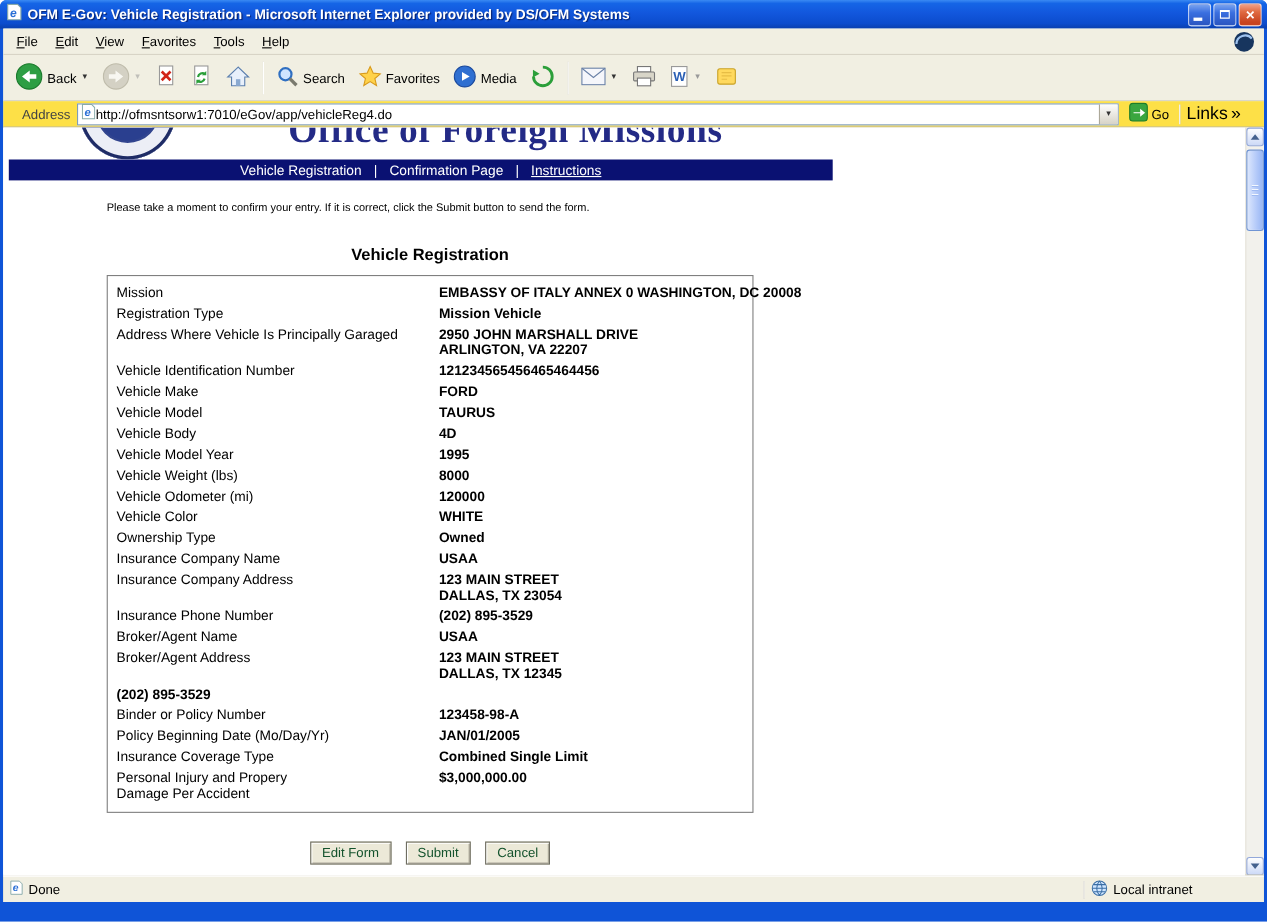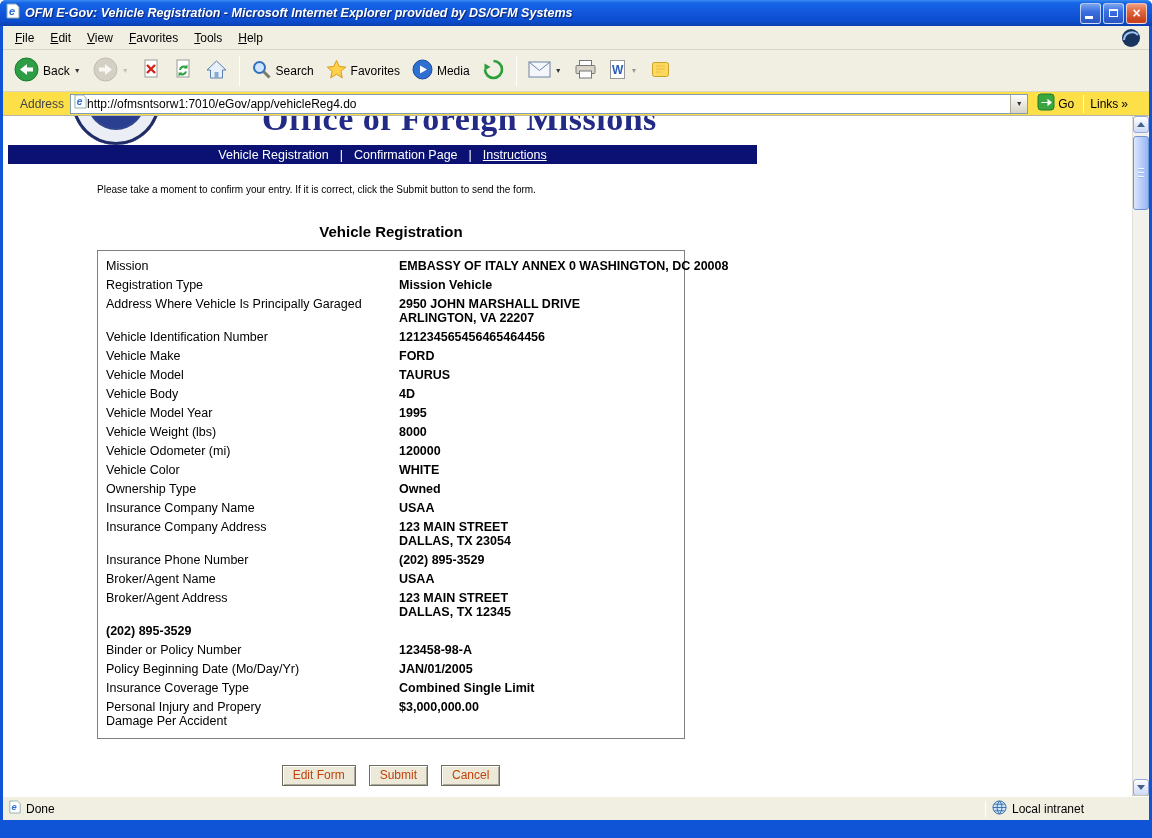--- a/index.html
+++ b/index.html
@@ -3,21 +3,21 @@
 <meta charset="utf-8">
 <style>
   * { margin:0; padding:0; box-sizing:border-box; }
   html,body { width:1152px; height:838px; font-family:"Liberation Sans", sans-serif; background:#fff; }
   .window { width:1152px; height:838px; background:#0f54d7; display:flex; flex-direction:column; border-radius:6px 6px 0 0; overflow:hidden; }
 
   
   .titlebar { height:26px; flex:none; display:flex; align-items:center; padding:0 5px 0 6px; gap:5px;
     background:linear-gradient(180deg,#3a8af3 0%,#1565e6 12%,#1257dd 45%,#0c4ccd 82%,#0a3fae 100%); }
   .title-text { color:#fff; font-size:12.5px; font-weight:bold; text-shadow:1px 1px 1px rgba(0,0,40,.6);
-    flex:1; white-space:nowrap; overflow:hidden;font-style:italic; }
+    flex:1; white-space:nowrap; overflow:hidden; }
   .winbtns { display:flex; gap:2px; }
   .winbtn { width:21px; height:21px; border-radius:3px; border:1px solid rgba(255,255,255,.65);
     display:flex; align-items:center; justify-content:center; position:relative;
     background:linear-gradient(180deg,#7ba4ef 0%,#3a6fe0 40%,#2a55c0 100%); }
   .winbtn.close { background:linear-gradient(180deg,#f0a088 0%,#e06b42 35%,#c8431f 85%); color:#fff; font-size:14px; font-weight:bold; line-height:1; }
   .glyph-min { position:absolute; left:4px; bottom:4px; width:8px; height:3px; background:#fff; }
   .glyph-max { width:9px; height:8px; border:1px solid #fff; border-top:2px solid #fff; }
 
   
   .chrome { flex:1; margin:0 3px 18px; background:#f1efe2; display:flex; flex-direction:column; min-height:0; }
@@ -34,21 +34,21 @@
   .chev.gray { color:#999; }
   .tb-sep { width:1px; height:30px; background:#cdc9ba; border-right:1px solid #fff; margin:0 4px; }
 
   .addressbar { height:24px; flex:none; display:flex; align-items:center; padding:0 17px; gap:6px; border-bottom:1px solid #b9b5a6; background:#fde047; }
   .addr-label { font-size:12px; color:#444; }
   .addr-field { flex:1; height:20px; background:#fff; border:1px solid #7f9db9; display:flex; align-items:center; padding-left:3px; }
   .addr-input { flex:1; border:none; outline:none; font-size:12px; font-family:"Liberation Sans",sans-serif; height:16px; }
   .addr-drop { width:17px; height:18px; background:linear-gradient(180deg,#fdfdfc,#d7d3c6); border-left:1px solid #aca899; display:flex; align-items:center; justify-content:center; font-size:7px; color:#333; }
   .go-btn { display:flex; align-items:center; gap:3px; font-size:12px; padding:0 3px;text-align:center; }
   .bar-sep { width:1px; height:18px; background:#aca899; border-right:1px solid #fff; }
-  .links-btn { display:flex; align-items:flex-start; gap:3px; font-size:12px; padding-right:4px; color:#000; }
+  .links-btn { display:flex; align-items:flex-start; gap:3px; font-size:16px; padding-right:4px; color:#000; }
 
   
   .content-zone { flex:1; display:flex; min-height:0; background:#fff; }
   .page { flex:1; overflow:hidden; position:relative; background:#fff; }
 
   .masthead { height:29px; overflow:hidden; position:relative; }
   .seal { position:absolute; left:69px; top:-59px; width:88px; height:88px; border-radius:50%; background:#2a3f8f;
     box-shadow: inset 0 0 0 3px #1f2c66, inset 0 0 0 15px #eceef6, inset 0 0 0 17px #32458f; }
   .site-title { position:absolute; left:259px; top:-16px; font-family:"Liberation Serif", serif; font-weight:bold; font-size:34px; color:#232a86; letter-spacing:.5px; white-space:nowrap; }
 
@@ -60,21 +60,21 @@
   .intro { margin:20px 0 0 94px; font-size:10px; color:#000; }
   .page-heading { width:588px; margin:28px 0 0 94px; text-align:center; font-size:15px; font-weight:bold; color:#000; }
 
   .detail-table { width:588px; margin:10px 0 0 94px; border:1px solid #7f7f7f; padding:5px 8px 8px; background:#fff; }
   .field-row { display:flex; align-items:flex-start; padding:2.5px 0; font-size:12.5px; line-height:14px; }
   .field-label { width:293px; flex:none; white-space:pre; color:#000; }
   .field-value { font-weight:bold; white-space:pre; color:#000; }
 
   .button-row { width:588px; margin:26px 0 0 94px; display:flex; justify-content:center; gap:13px; }
   .xp-button { font-family:"Liberation Sans",sans-serif; font-size:12px; padding:2px 10px 3px; background:#ece9d8;
-    border:1px solid #6e6d62; box-shadow: inset 1px 1px 0 #fff, inset -1px -1px 0 #aca899; color:#c2410c; }
+    border:1px solid #6e6d62; box-shadow: inset 1px 1px 0 #fff, inset -1px -1px 0 #aca899; color:#14532d; }
 
   
   .scrollbar { width:17px; flex:none; background:#f2f1ec; display:flex; flex-direction:column; border-left:1px solid #e2dfd4; }
   .scroll-btn { height:17px; flex:none; background:linear-gradient(180deg,#fefefe,#ccd9f7); border:1px solid #93a8da; border-radius:3px; display:flex; align-items:center; justify-content:center; }
   .scroll-btn.down { margin-top:auto; }
   .tri-up { width:0; height:0; border-left:4px solid transparent; border-right:4px solid transparent; border-bottom:5px solid #44618e; }
   .tri-down { width:0; height:0; border-left:4px solid transparent; border-right:4px solid transparent; border-top:5px solid #44618e; }
   .scroll-thumb { margin-top:3px; height:74px; flex:none; border:1px solid #7094d3; border-radius:3px;
     background:linear-gradient(90deg,#dce7fd 0%,#b6cbf9 55%,#98b6f4 100%); position:relative; }
   .scroll-thumb::after { content:""; position:absolute; left:4px; right:4px; top:31px; height:12px;

